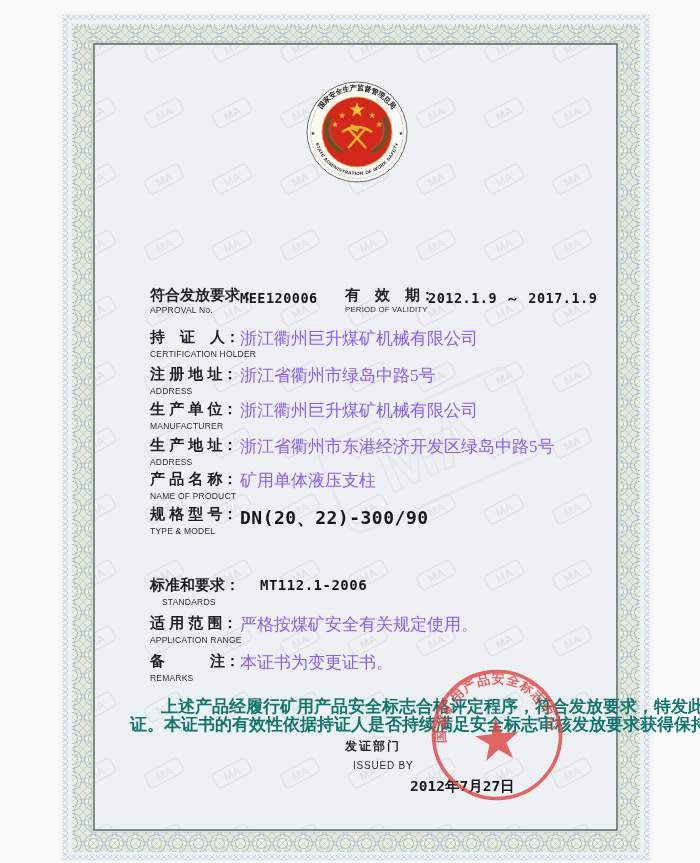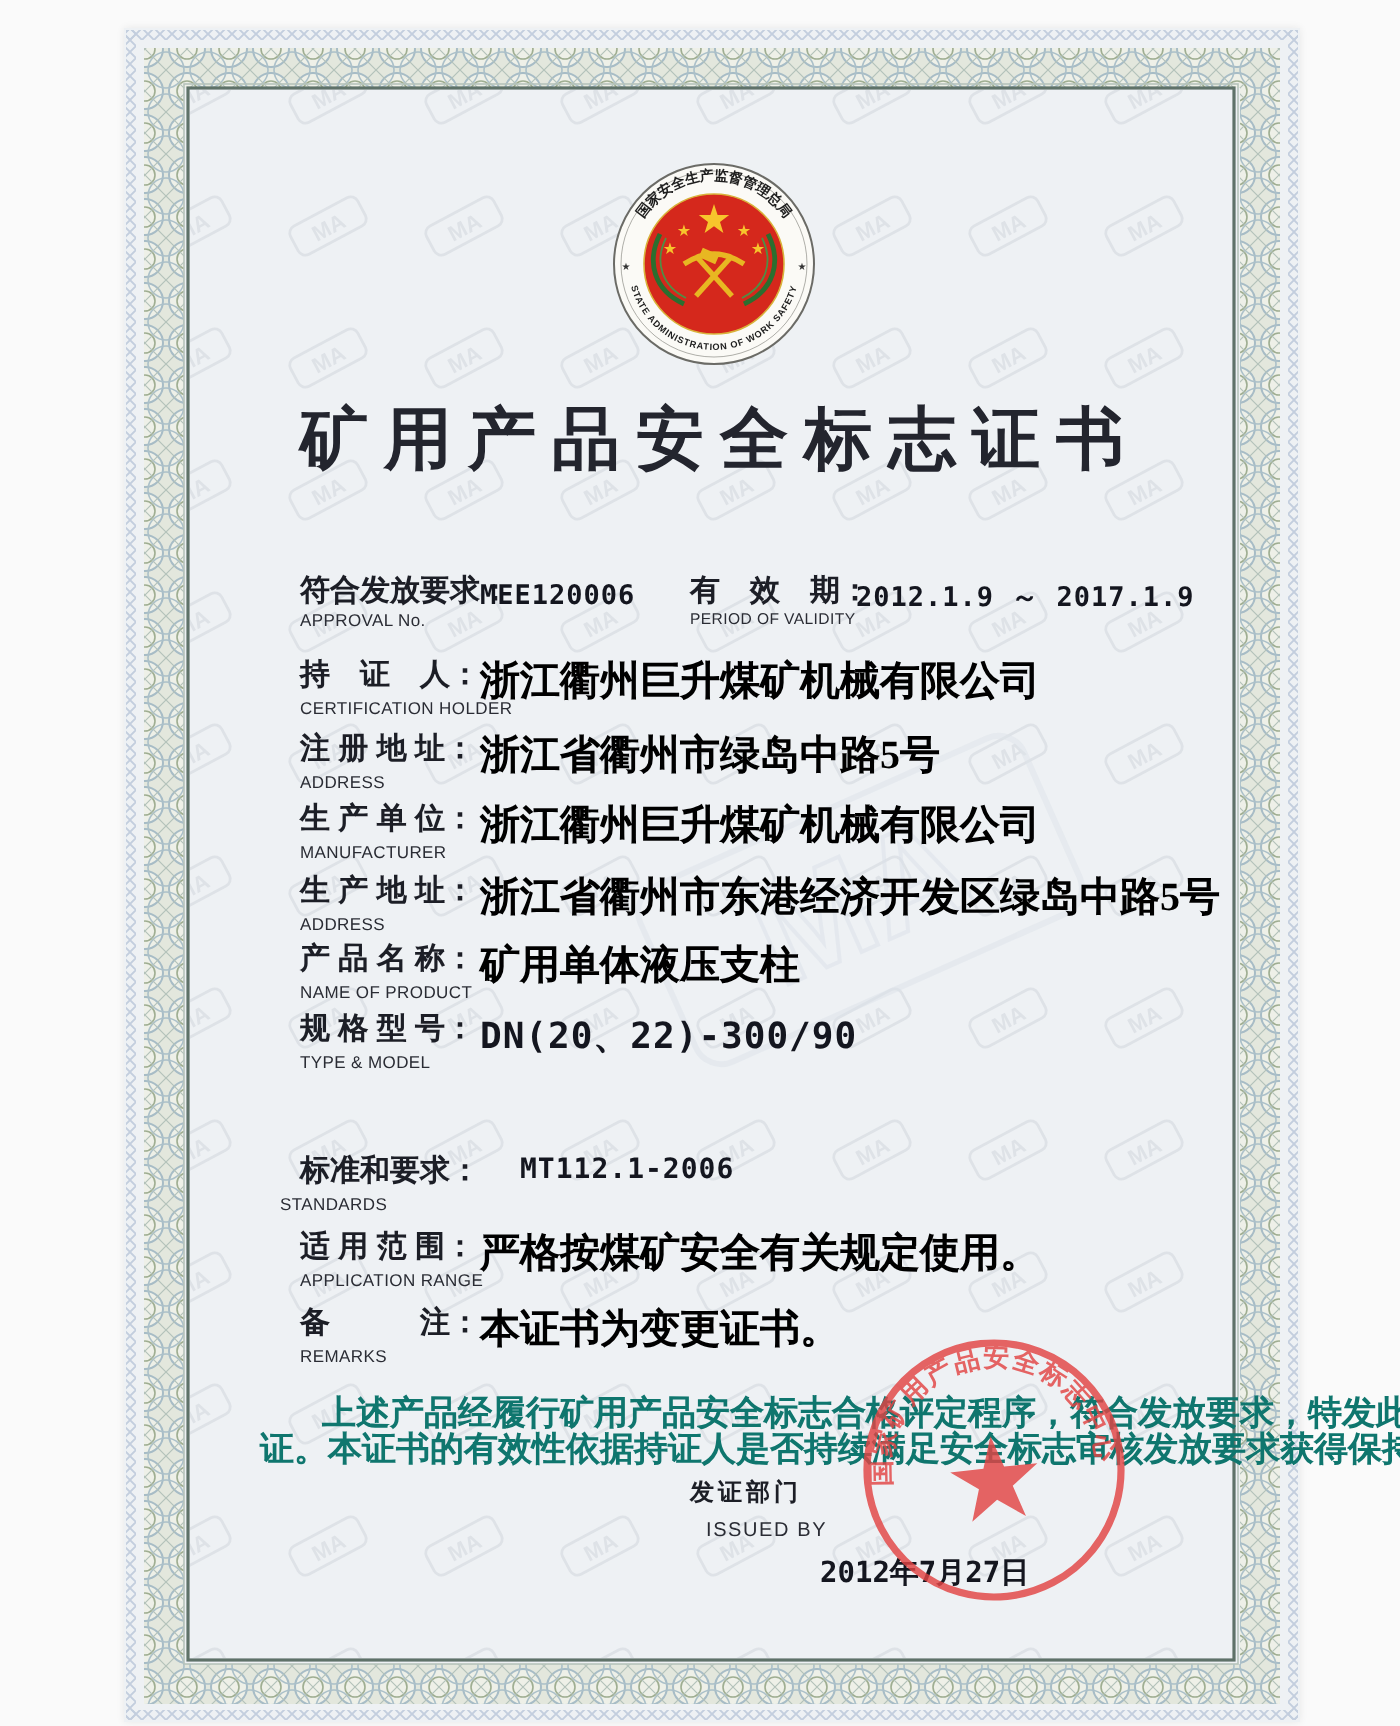--- a/index.html
+++ b/index.html
@@ -23,21 +23,21 @@
     letter-spacing:8px;padding-left:8px;box-sizing:border-box;
     font-family:"Liberation Serif", serif;
   }
   .subtitle{
     left:0;top:229px;width:588px;text-align:center;
     font-size:15px;font-weight:bold;color:#23252e;
     font-family:"Liberation Serif", serif;letter-spacing:.2px;
   }
   .cn{font-size:15px;font-weight:bold;color:#1c1e26;}
   .en{font-size:8.5px;color:#2a2c34;letter-spacing:.2px;}
-  .val{font-size:20px;font-weight:bold;color:#000000;font-family:"Liberation Serif", serif;}
+  .val{font-size:17px;font-weight:normal;color:#8b5cf6;font-family:"Liberation Serif", serif;}
   .valmono{font-size:13.5px;font-weight:bold;color:#14161f;font-family:"DejaVu Sans Mono", monospace;letter-spacing:.5px;}
   .stmt{font-size:17px;font-weight:bold;color:#0f766e;font-family:Liberation Serif, serif;}
   .issued-cn{font-size:12px;font-weight:bold;color:#1c1e26;letter-spacing:2px;}
   .issued-en{font-size:10px;color:#2a2c34;letter-spacing:.8px;}
   .date{font-size:14.5px;font-weight:bold;color:#14161f;font-family:"DejaVu Sans Mono", monospace;}
   .emblem{position:absolute;left:244px;top:67px;z-index:2;}
   .stamp{position:absolute;left:365px;top:651px;z-index:3;opacity:.82;transform:rotate(-6deg);}
 </style>
 </head>
 <body>
@@ -121,21 +121,20 @@
     </g>
 
     <g stroke="#e8b722" stroke-width="2.6" fill="none">
       <path d="M 42,67 L 60,47"></path>
       <path d="M 60,67 L 42,47"></path>
       <path d="M 36,51 Q 51,41 66,51"></path>
     </g>
     <rect x="44" y="44.5" width="9" height="5" fill="#e8b722" transform="rotate(24 48.5 47)"></rect>
   </svg>
 
-  <div class="abs title">矿用产品安全标志证书</div>
 
   <div class="abs cn" style="left:88px;top:272px;">符合发放要求：</div>
   <div class="abs en" style="left:88px;top:291px;">APPROVAL No.</div>
   <div class="abs valmono" style="left:178px;top:276px;">MEE120006</div>
   <div class="abs cn" style="left:283px;top:272px;">有　效　期：</div>
   <div class="abs en" style="left:283px;top:291px;font-size:7.8px;">PERIOD OF VALIDITY</div>
   <div class="abs valmono" style="left:366px;top:276px;">2012.1.9 ～ 2017.1.9</div>
 
   <div class="abs cn" style="left:88px;top:314px;">持　证　人：</div>
   <div class="abs en" style="left:88px;top:335px;">CERTIFICATION HOLDER</div>
@@ -155,21 +154,21 @@
 
   <div class="abs cn" style="left:88px;top:456px;">产 品 名 称：</div>
   <div class="abs en" style="left:88px;top:477px;">NAME OF PRODUCT</div>
   <div class="abs val" style="left:178px;top:455px;">矿用单体液压支柱</div>
 
   <div class="abs cn" style="left:88px;top:491px;">规 格 型 号：</div>
   <div class="abs en" style="left:88px;top:512px;">TYPE &amp; MODEL</div>
   <div class="abs valmono" style="left:178px;top:492px;font-size:18px;">DN(20、22)-300/90</div>
 
   <div class="abs cn" style="left:88px;top:562px;">标准和要求：</div>
-  <div class="abs en" style="left:78px;top:583px;">STANDARDS</div>
+  <div class="abs en" style="left:100px;top:583px;">STANDARDS</div>
   <div class="abs valmono" style="left:188px;top:563px;font-size:14px;padding-left:10px;">MT112.1-2006</div>
 
   <div class="abs cn" style="left:88px;top:600px;">适 用 范 围：</div>
   <div class="abs en" style="left:88px;top:621px;">APPLICATION RANGE</div>
   <div class="abs val" style="left:178px;top:599px;">严格按煤矿安全有关规定使用。</div>
 
   <div class="abs cn" style="left:88px;top:638px;">备　　　注：</div>
   <div class="abs en" style="left:88px;top:659px;">REMARKS</div>
   <div class="abs val" style="left:178px;top:637px;">本证书为变更证书。</div>
 

